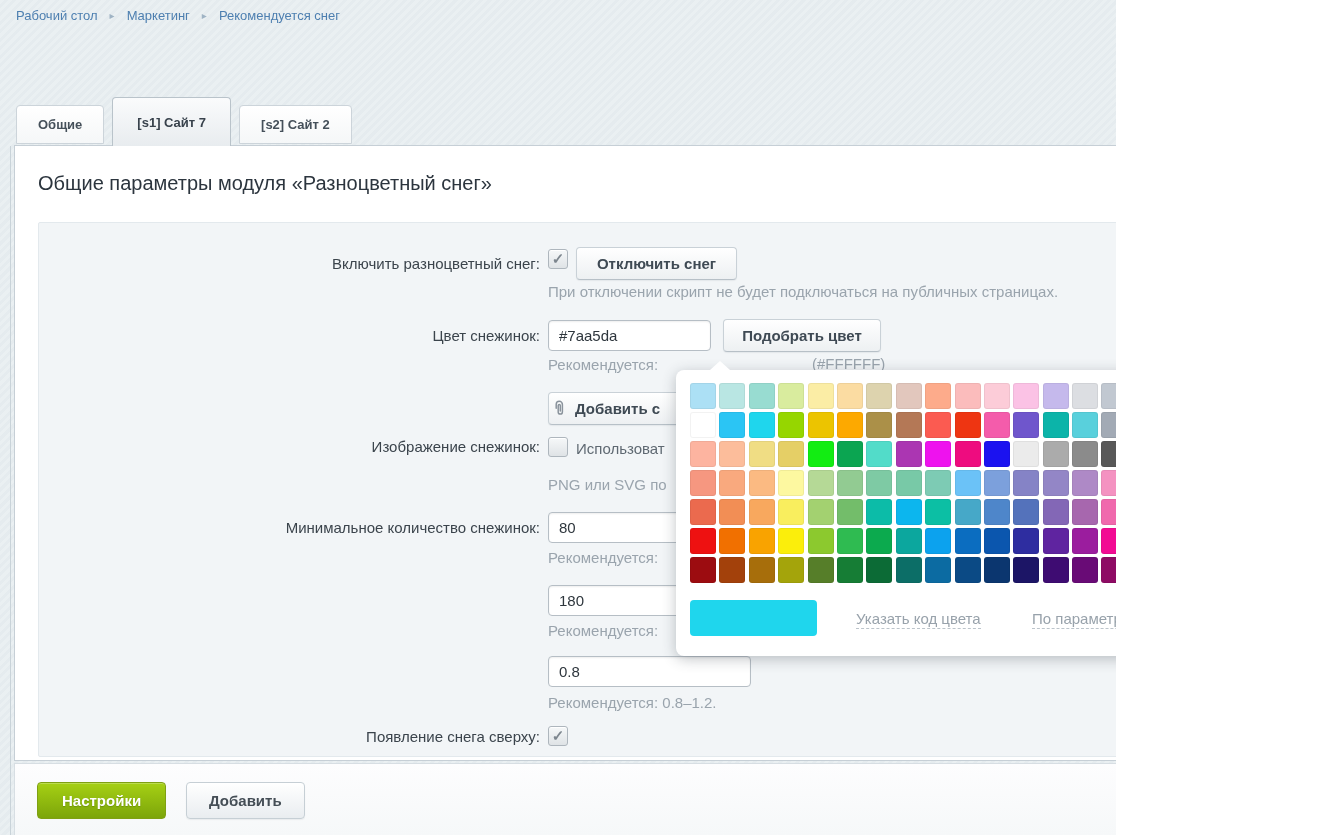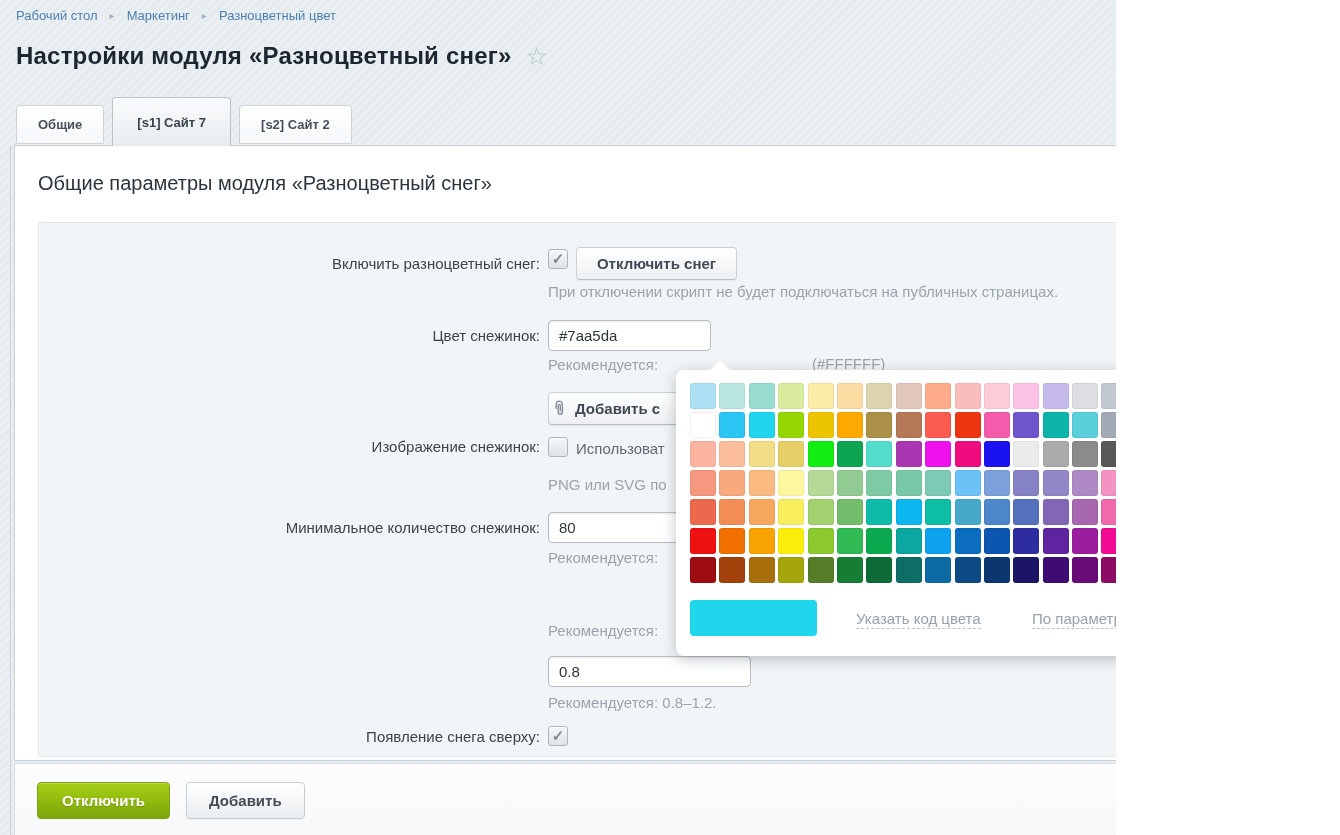--- a/index.html
+++ b/index.html
@@ -75,27 +75,23 @@
 </head>
 <body>
 
 <div id="page">
 
   <div class="breadcrumb">
     <a>Рабочий стол</a>
     <span class="bsep">▸</span>
     <a>Маркетинг</a>
     <span class="bsep">▸</span>
-    <a>Разноцветный цвет</a>
-  </div>
-
-  <div class="title-row">
-    <h1>Настройки модуля «Разноцветный снег»</h1>
-    <span class="star">☆</span>
-  </div>
+    <a>Рекомендуется снег</a>
+  </div>
+
 
   <div class="tabs">
     <div class="tab">Общие</div>
     <div class="tab active">[s1] Сайт 7</div>
     <div class="tab">[s2] Сайт 2</div>
   </div>
 
   <div class="pin pin-top">
     <svg width="14" height="24" viewBox="0 0 14 24">
         <rect x="5" y="1" width="4" height="7" rx="1" fill="#9aa5af"></rect>
@@ -113,20 +109,21 @@
 
   <div class="flabel" style="top:255px">Включить разноцветный снег:</div>
   <div class="checkbox checked" style="left:548px;top:249px">
     <span class="chk">✓</span>
   </div>
   <button class="btn" style="left:576px;top:247px;width:161px">Отключить снег</button>
   <div class="fhint" style="top:283px">При отключении скрипт не будет подключаться на публичных страницах.</div>
 
   <div class="flabel" style="top:327px">Цвет снежинок:</div>
   <input class="tinput" style="left: 548px; top: 320px; width: 163px;" value="#7aa5da">
+  <button class="btn" style="left:723px;top:319px;width:158px">Подобрать цвет</button>
   <div class="fhint" style="top:356px">Рекомендуется:</div>
   <div class="frag">(#FFFFFF)</div>
 
   <button class="btn" style="left:548px;top:392px;width:172px;justify-content:flex-start;padding-left:3px">
     <svg width="15" height="17" viewBox="0 0 15 17">
         <path d="M4.2 8.2 L4.2 4.4 a3.1 3.1 0 0 1 6.2 0 L10.4 12 a2.1 2.1 0 0 1 -4.2 0 L6.2 5.6 a1.05 1.05 0 0 1 2.1 0 L8.3 11" fill="none" stroke="#8a939c" stroke-width="1.5" stroke-linecap="round"></path>
       </svg>
     <span>Добавить с</span>
   </button>
 
@@ -134,20 +131,21 @@
   <div class="checkbox" style="left:548px;top:437px">
     
   </div>
   <div class="ftext" style="left:576px;top:440px">Использоват</div>
   <div class="fhint" style="top:476px">PNG или SVG по</div>
 
   <div class="flabel" style="top:519px">Минимальное количество снежинок:</div>
   <input class="tinput" style="left: 548px; top: 512px; width: 203px;" value="80">
   <div class="fhint" style="top:549px">Рекомендуется:</div>
 
+  <input class="tinput" style="left: 548px; top: 585px; width: 203px;" value="180">
   <div class="fhint" style="top:622px">Рекомендуется:</div>
 
   <input class="tinput" style="left: 548px; top: 656px; width: 203px;" value="0.8">
   <div class="fhint" style="top:694px">Рекомендуется: 0.8–1.2.</div>
 
   <div class="flabel" style="top:728px">Появление снега сверху:</div>
   <div class="checkbox checked" style="left:548px;top:726px">
     <span class="chk">✓</span>
   </div>
 
@@ -265,21 +263,21 @@
         <div class="swatch" style="background: rgb(105, 11, 118);"></div>
         <div class="swatch" style="background: rgb(142, 11, 100);"></div>
         <div class="swatch" style="background: rgb(154, 11, 69);"></div>
       </div>
     <div class="preview" style="background: rgb(31, 214, 237);"></div>
     <span class="plink code">Указать код цвета</span>
     <span class="plink def">По параметры</span>
   </div>
 
   <div class="footer">
-    <button class="btn-save">Отключить</button>
+    <button class="btn-save">Настройки</button>
     <button class="btn-apply">Добавить</button>
   </div>
   <div class="pin pin-bottom">
     <svg width="14" height="24" viewBox="0 0 14 24">
         <rect x="5" y="1" width="4" height="7" rx="1" fill="#9aa5af"></rect>
         <rect x="2.5" y="7.5" width="9" height="3.4" rx="1.2" fill="#9aa5af"></rect>
         <path d="M7 11 L7 22" stroke="#9aa5af" stroke-width="2"></path>
       </svg>
   </div>
 

